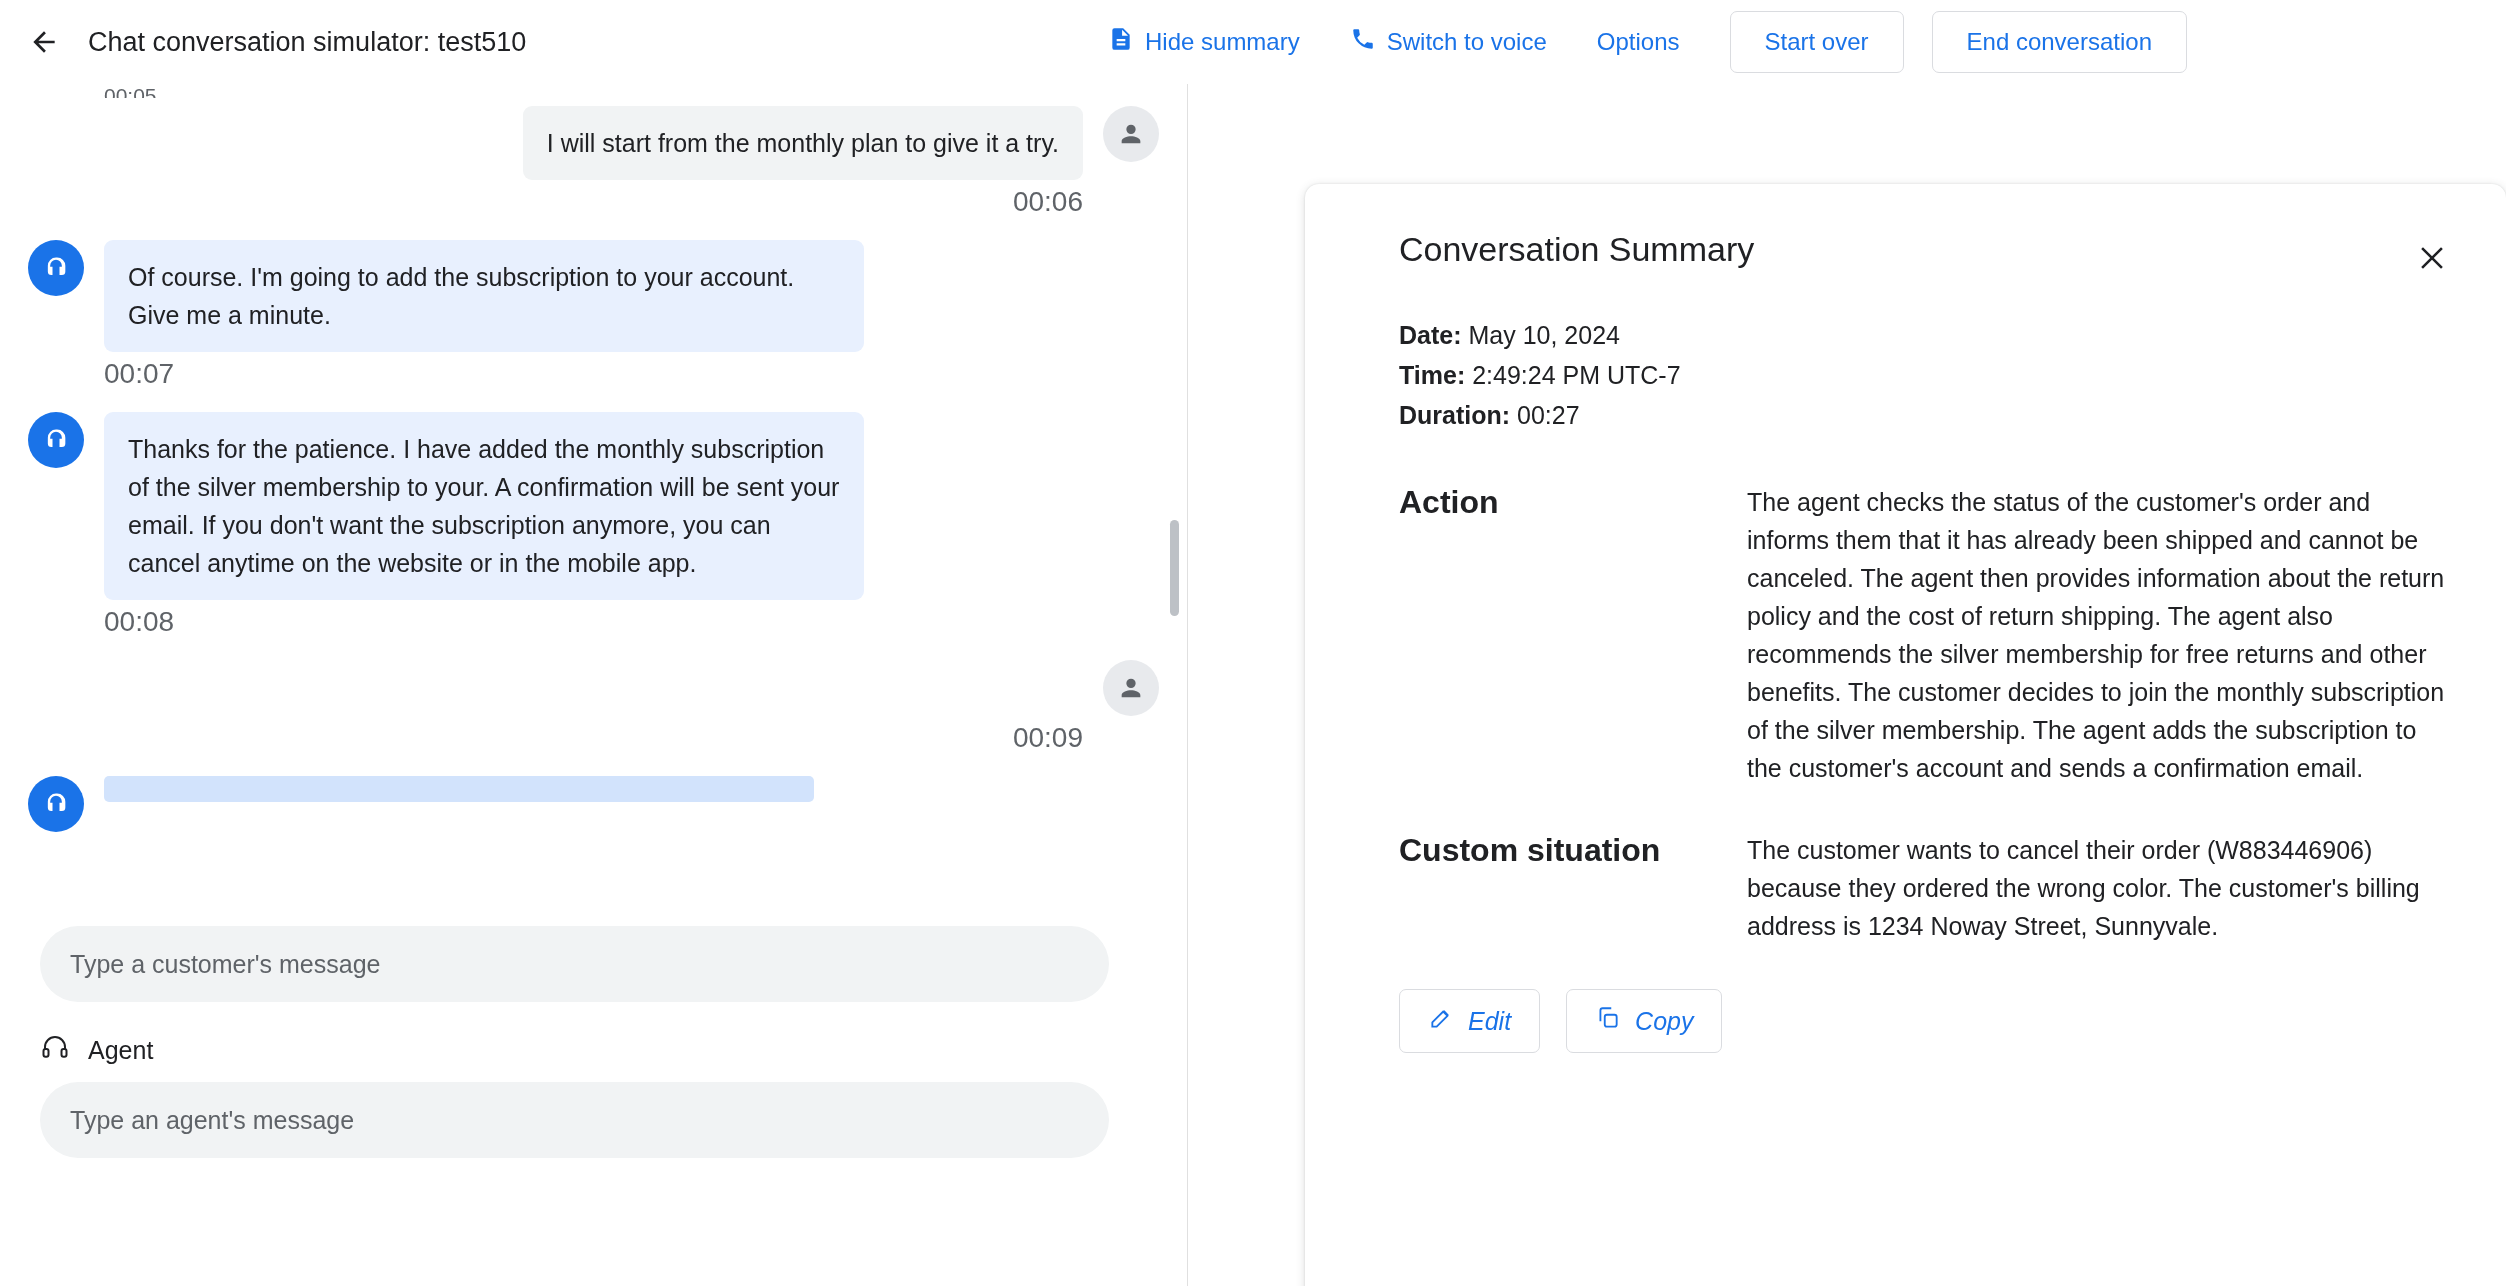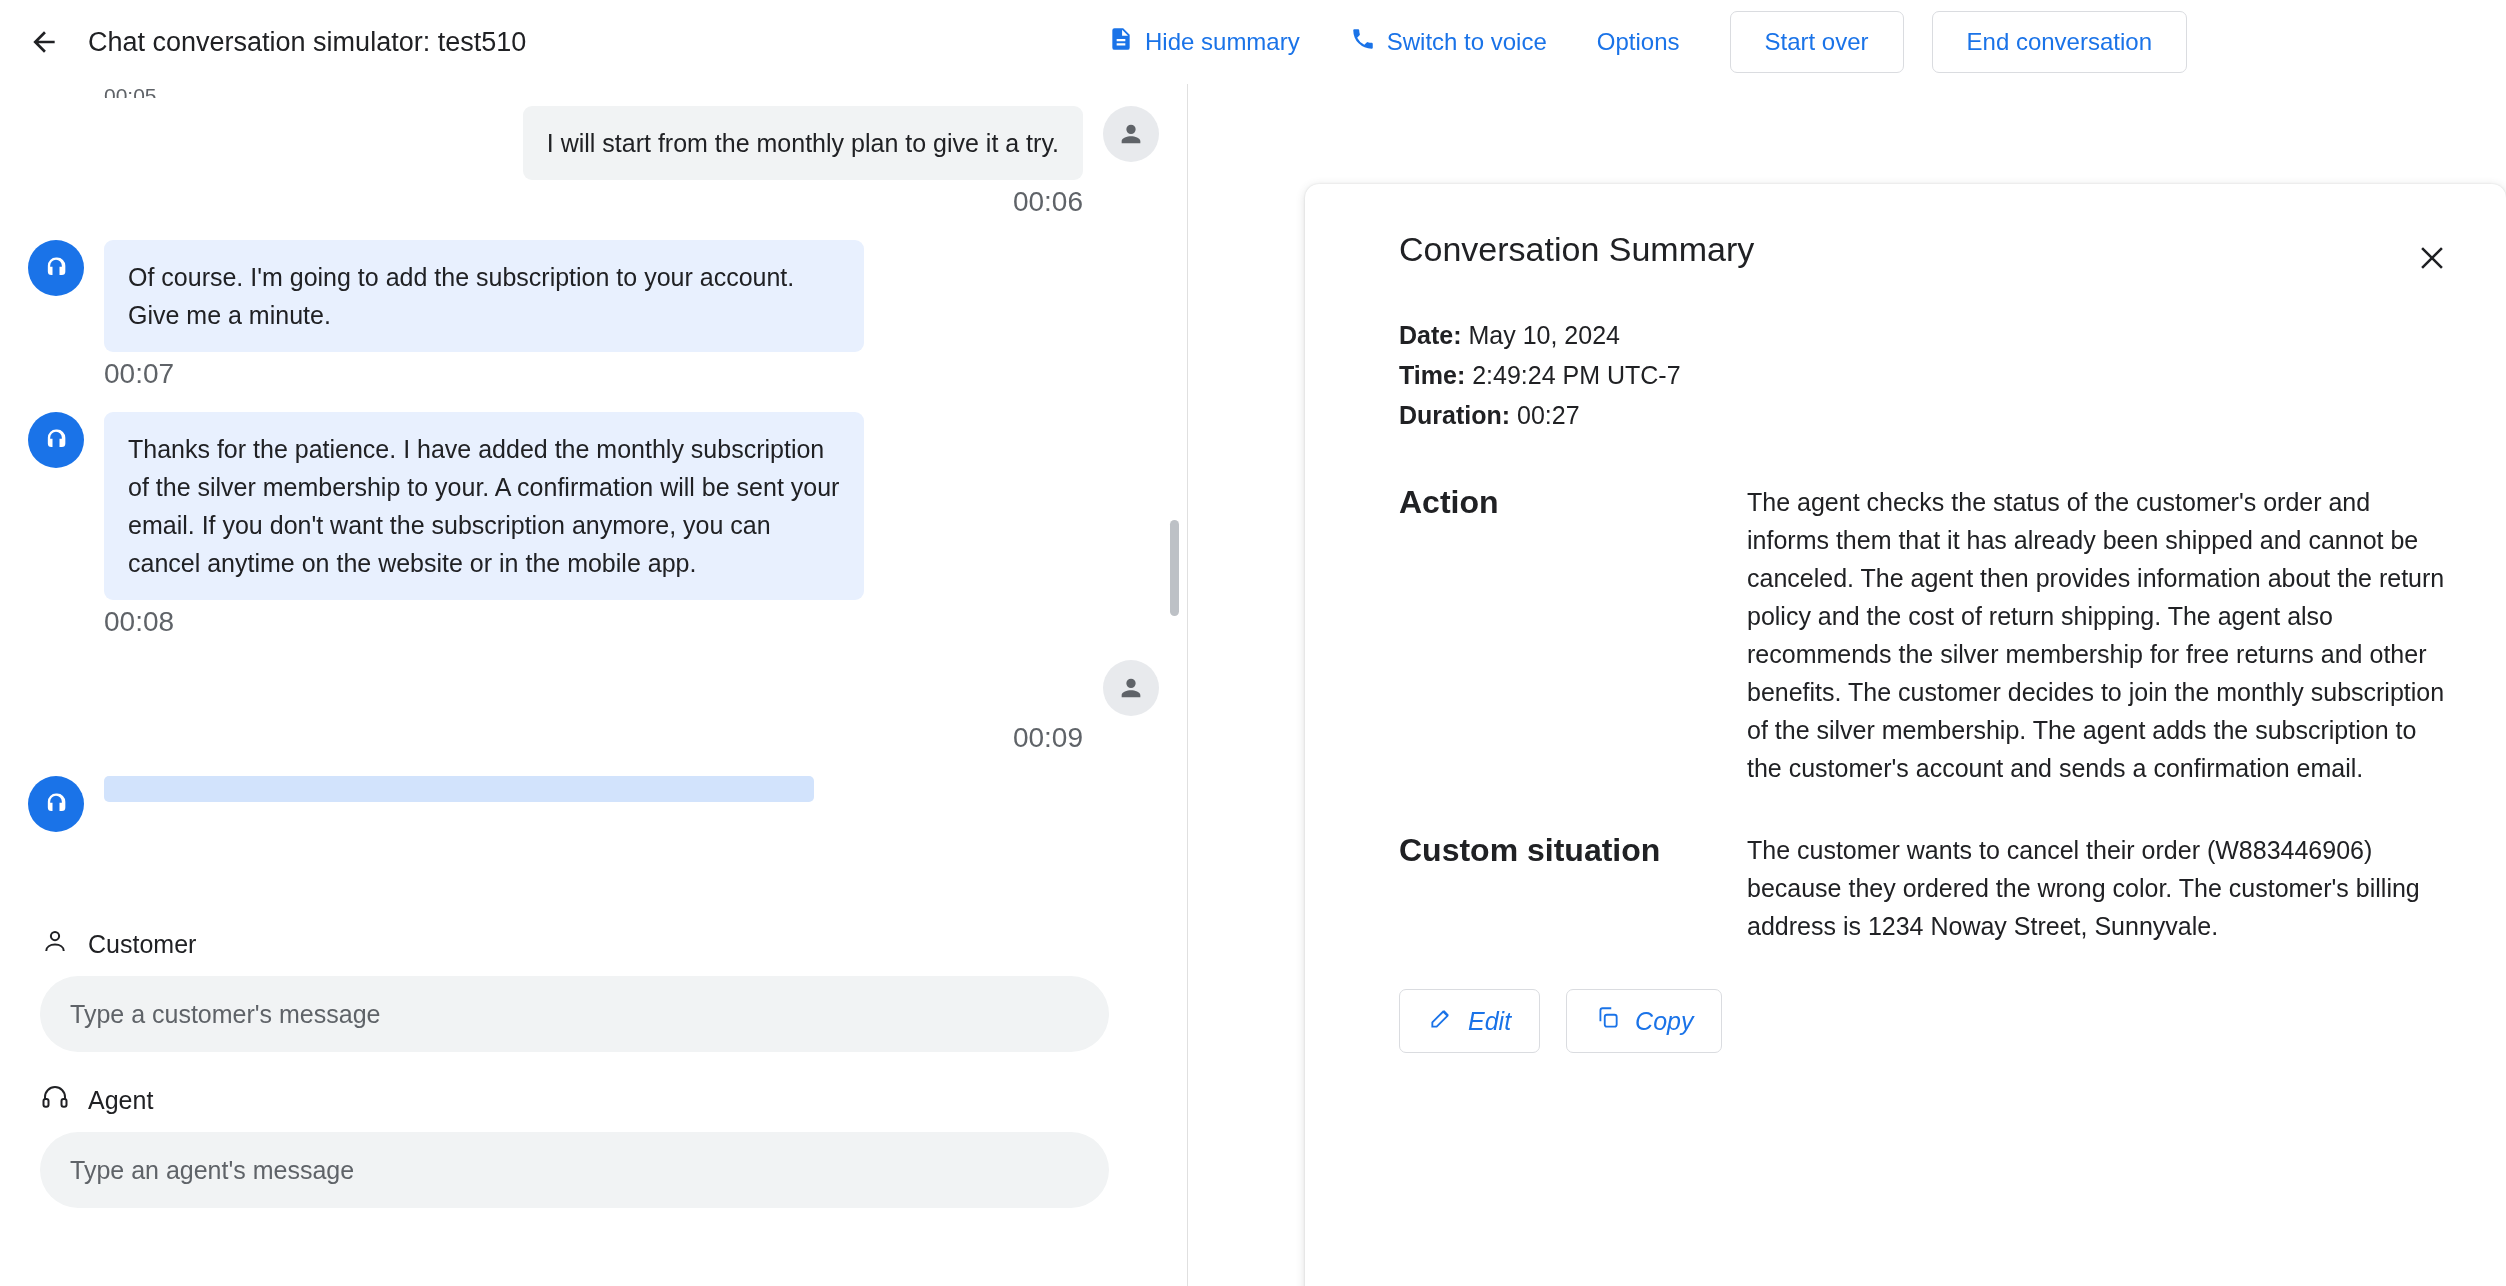--- a/index.html
+++ b/index.html
@@ -265,29 +265,20 @@
             <path d="M12 3a7 7 0 00-7 7v5a3 3 0 003 3h1v-7H7v-1a5 5 0 1110 0v1h-2v7h2a3 3 0 003-3v-5a7 7 0 00-7-7z"></path>
           </svg>
       </div>
       <div class="partial-bar"></div>
     </div>
   </div>
 
   <div class="scroll-thumb"></div>
 
   <div class="composer">
-    <div class="composer-label">
-      <span>
-        <svg width="30" height="30" viewBox="0 0 24 24" fill="none" stroke="#202124" stroke-width="1.6">
-            <circle cx="12" cy="8" r="3.3"></circle>
-            <path d="M5 20c0-3.3 3.1-5.2 7-5.2s7 1.9 7 5.2"></path>
-          </svg>
-      </span>
-      <span>Customer</span>
-    </div>
     <input class="composer-input" value="" placeholder="Type a customer's message" style="">
 
     <div class="composer-label">
       <span>
         <svg width="30" height="30" viewBox="0 0 24 24" fill="none" stroke="#202124" stroke-width="1.6">
             <path d="M4 14v-2a8 8 0 0116 0v2"></path>
             <rect x="2.8" y="13.6" width="4" height="6.2" rx="1.6"></rect>
             <rect x="17.2" y="13.6" width="4" height="6.2" rx="1.6"></rect>
           </svg>
       </span>

